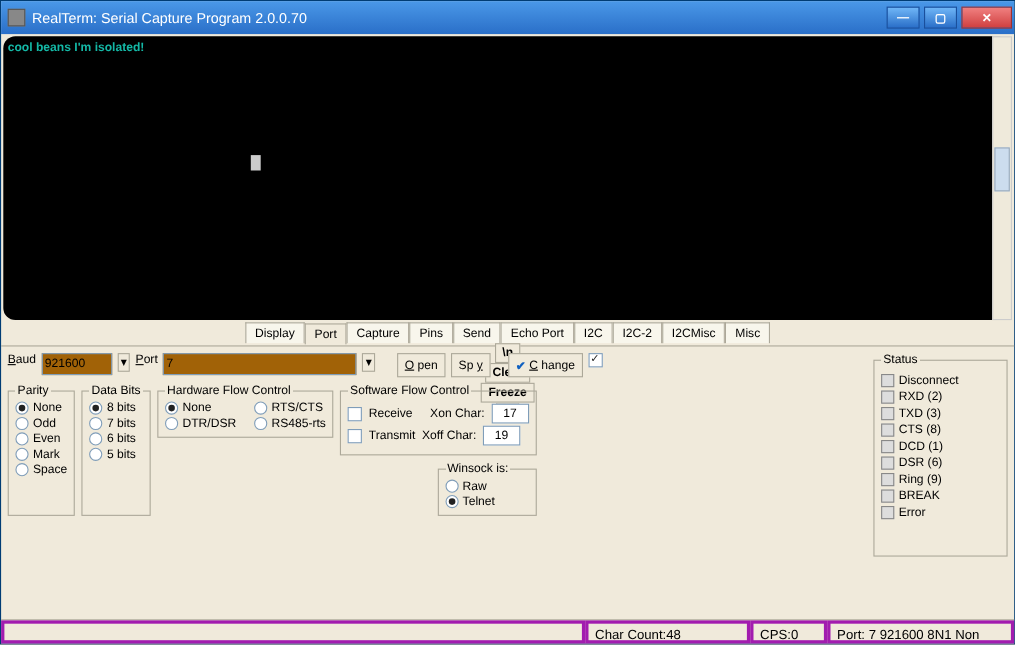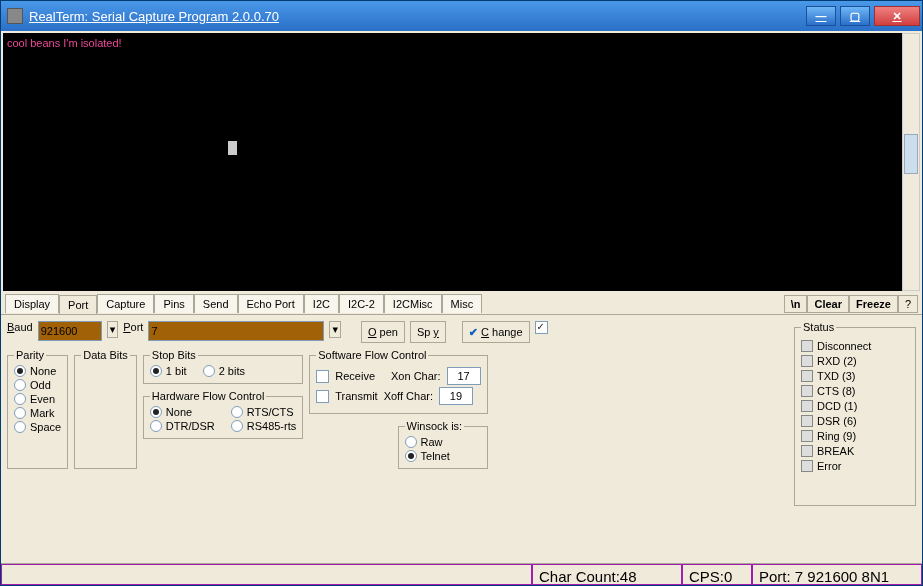--- a/index.html
+++ b/index.html
@@ -1,27 +1,27 @@
 <!DOCTYPE html>
 <html><head>
 <meta charset="utf-8">
 <style>
 * { box-sizing: border-box; font-family: "Tahoma", sans-serif; font-size: 11px; }
 body { margin: 0; padding: 0; background: #666; width: 923px; height: 586px; overflow: hidden; }
 .window { width: 923px; height: 586px; background: #f0eadb; border: 1px solid #003c74; display: flex; flex-direction: column; }
-.titlebar { height: 30px; background: linear-gradient(#4a98e8,#2a6fc8); display: flex; align-items: center; color: #fff; padding-left: 6px; text-decoration: underline; }
+.titlebar { height: 30px; background: linear-gradient(#4a98e8,#2a6fc8); display: flex; align-items: center; color: #fff; padding-left: 6px; }
 .titlebar .icon { width: 16px; height: 16px; background: #888; margin-right: 6px; border: 1px solid #555; }
 .titlebar .title { flex: 1; font-size: 13px; }
 .tb-btn { width: 30px; height: 20px; margin: 2px; background: linear-gradient(#6fb6f7,#2a6fc8); border: 1px solid #1a4f9c; color: #fff; display: flex; align-items: center; justify-content: center; font-weight: bold; }
 .tb-close { background: linear-gradient(#f08080,#d04040); border-color: #a03030; width: 46px; }
-.terminal { background: #000; color: #ec4899; font-family: "Courier New", monospace; font-size: 14px; font-weight: normal; height: 258px; margin: 2px; padding: 2px 4px; position: relative; border-right: 18px solid #efeadb; }
+.terminal { background: #000; color: #14b8a6; font-family: "Courier New", monospace; font-size: 14px; font-weight: bold; height: 258px; margin: 2px; padding: 2px 4px; position: relative; border-right: 18px solid #efeadb; border-radius: 11px; }
 .scrollbar-v { position: absolute; right: -18px; top: 0; width: 18px; height: 100%; background: #efeadb; border: 1px solid #ccc; }
 .scrollbar-v .thumb { position: absolute; width: 14px; height: 40px; left: 1px; top: 100px; background: #cde; border: 1px solid #9ab; }
 .cursor-block { display: inline-block; width: 9px; height: 14px; background: #ccc; position: absolute; left: 225px; top: 108px; }
-.tabs { display: flex; align-items: center; border-bottom: 1px solid #aca899; padding: 0 4px; height: 22px; gap: 0; }
+.tabs { display: flex; align-items: center; border-bottom: 1px solid #aca899; padding: 0 4px; height: 22px; gap: 0; flex-direction: column; }
 .tab { padding: 3px 8px; border: 1px solid #aca899; border-bottom: none; background: #f8f6ec; cursor: pointer; }
 .tab.active { background: #f0eadb; position: relative; top: 1px; }
 .tabs .spacer { flex: 1; }
 .rbtn { padding: 2px 6px; border: 1px solid #aca899; background: #f0eadb; cursor: pointer; }
 .panel { flex: 1; display: flex; padding: 6px 6px 2px 6px; gap: 8px; }
 .left-area { flex: 1; display: flex; flex-direction: column; gap: 6px; }
 .row1 { display: flex; align-items: flex-start; gap: 5px; }
 .row1 label { font-size: 11px; }
 .combo { border: 1px solid #7f9db9; height: 20px; background: #a16207; padding: 0 2px; }
 .btn { border: 1px solid #aca899; background: #f0eadb; padding: 2px 6px; cursor: pointer; height: 22px; display: flex; align-items: center; gap: 3px; }
@@ -37,21 +37,21 @@
 .mid-grid { display: flex; gap: 6px; }
 .col { display: flex; flex-direction: column; gap: 6px; }
 .flow-row { display: flex; gap: 16px; }
 .sw-flow .line { display: flex; align-items: center; gap: 6px; margin: 2px 0; }
 .txtin { border: 1px solid #7f9db9; height: 18px; width: 34px; background: #fff; text-align: center; padding: 0 2px; }
 .status-panel { width: 122px; }
 .status-panel fieldset { height: 185px; }
 .status-item { display: flex; align-items: center; gap: 4px; margin: 3px 0; font-size: 11px; }
 .ind { width: 12px; height: 12px; border: 1px solid #888; background: #ddd; }
 .statusbar { height: 22px; border-top: 1px solid #aca899; display: flex; align-items: stretch; }
-.statusbar .cell { border: 1px solid #a21caf; padding: 3px 6px; font-size: 15px; }
+.statusbar .cell { border: 3px solid #a21caf; padding: 3px 6px; font-size: 12px; }
 .ul { text-decoration: underline; }
 </style>
 </head>
 <body>
 
 <div class="window">
   <div class="titlebar">
     <span class="icon"></span>
     <span class="title">RealTerm: Serial Capture Program 2.0.0.70</span>
     <div class="tb-btn">—</div>
@@ -136,36 +136,41 @@
               </div>
               <div class="radio-row">
                 <span class="radio"></span>
                 <span>Space</span>
               </div>
             </div>
         </fieldset>
 
         <fieldset>
           <legend>Data Bits</legend>
+          <div class="radios" id="databits-radios">
+              <div class="radio-row">
+                <span class="radio sel"></span>
+                <span>8 bits</span>
+              </div>
+              <div class="radio-row">
+                <span class="radio"></span>
+                <span>7 bits</span>
+              </div>
+              <div class="radio-row">
+                <span class="radio"></span>
+                <span>6 bits</span>
+              </div>
+              <div class="radio-row">
+                <span class="radio"></span>
+                <span>5 bits</span>
+              </div>
+            </div>
         </fieldset>
 
         <div class="col">
-          <fieldset>
-            <legend>Stop Bits</legend>
-            <div class="flow-row" id="stopbits-radios">
-                <div class="radio-row">
-                  <span class="radio sel"></span>
-                  <span>1 bit</span>
-                </div>
-                <div class="radio-row">
-                  <span class="radio"></span>
-                  <span>2 bits</span>
-                </div>
-              </div>
-          </fieldset>
           <fieldset>
             <legend>Hardware Flow Control</legend>
             <div id="hwflow-radios" style="display:grid;grid-template-columns:auto auto;gap:2px 16px;">
                 <div class="radio-row">
                   <span class="radio sel"></span>
                   <span>None</span>
                 </div>
                 <div class="radio-row">
                   <span class="radio"></span>
                   <span>RTS/CTS</span>

